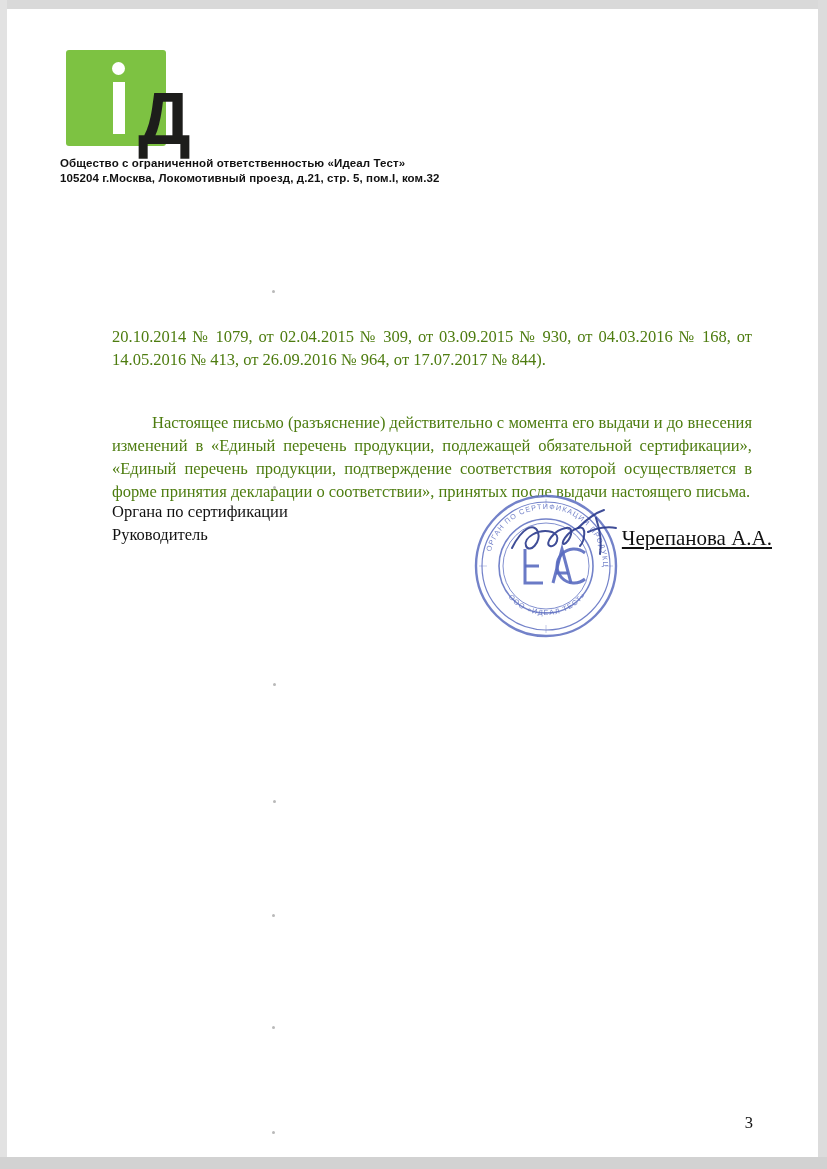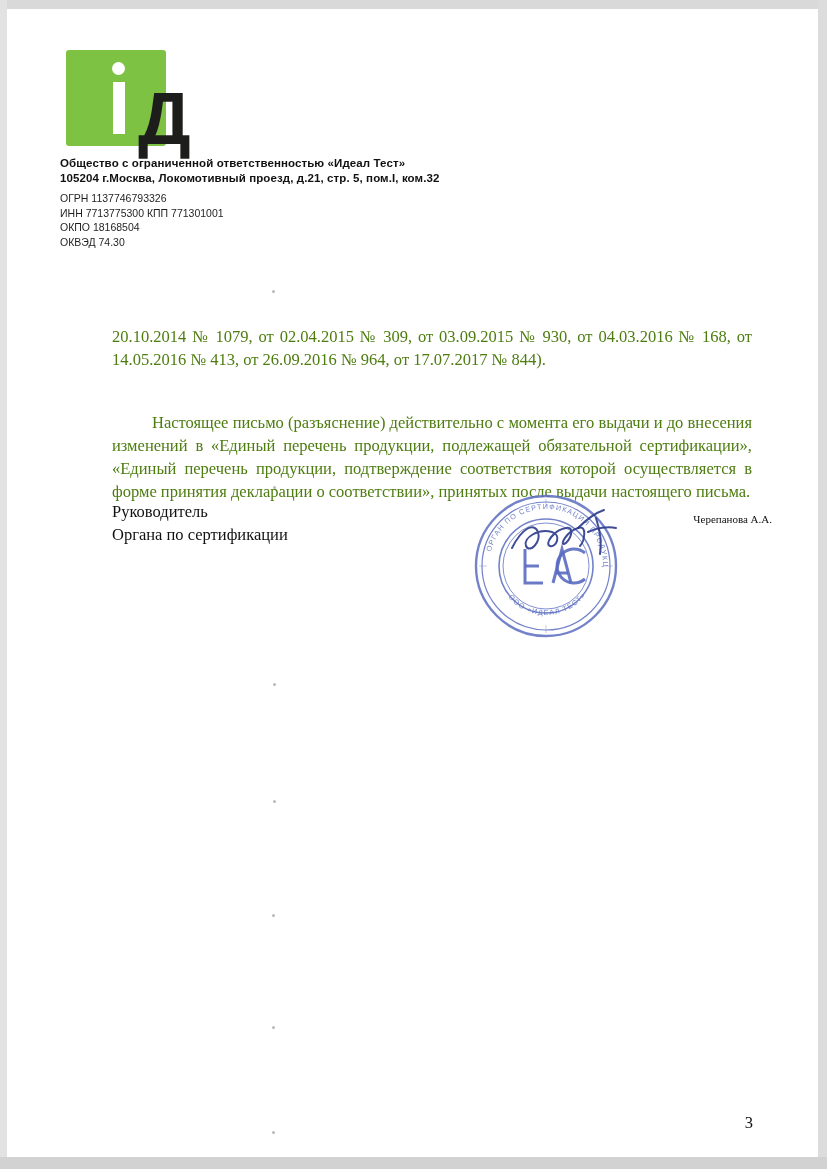--- a/index.html
+++ b/index.html
@@ -158,25 +158,26 @@
     left: 0;
     top: 0;
     font-family: "Liberation Serif", serif;
     font-size: 16.5px;
     line-height: 23px;
     color: #111;
   }
   .sig-name {
     position: absolute;
     right: 0;
-    top: 13px;
-    font-family: "Liberation Serif", serif;
-    font-size: 11px;
+    top: 26px;
+    font-family: "Liberation Serif", serif;
+    font-size: 21px;
     color: #111;
     white-space: nowrap;
+    text-decoration: underline;
   }
 
   
   .stamp {
     position: absolute;
     left: 355px;
     top: -13px;
     width: 158px;
     height: 158px;
   }
@@ -226,38 +227,32 @@
       <div class="logo-square">
         <div class="dot"></div>
         <div class="stem"></div>
       </div>
       <div class="logo-d">Д</div>
     </div>
 
     <div class="company-line">Общество с ограниченной ответственностью «Идеал Тест»</div>
     <div class="company-line">105204 г.Москва, Локомотивный проезд, д.21, стр. 5, пом.I, ком.32</div>
 
-    <div class="reg-block">
-      <div>ОГРН 1137746793326</div>
-      <div>ИНН 7713775300  КПП 771301001</div>
-      <div>ОКПО 18168504</div>
-      <div>ОКВЭД 74.30</div>
-    </div>
 
   </div>
 
   <div class="body-area">
     <p class="para cont">20.10.2014 № 1079, от 02.04.2015 № 309, от 03.09.2015 № 930, от 04.03.2016 № 168, от 14.05.2016 № 413, от 26.09.2016 № 964, от 17.07.2017 № 844).</p>
     <p class="para indent">Настоящее письмо (разъяснение) действительно с момента его выдачи и до внесения изменений в «Единый перечень продукции, подлежащей обязательной сертификации», «Единый перечень продукции, подтверждение соответствия которой осуществляется в форме принятия декларации о соответствии», принятых после выдачи настоящего письма.</p>
   </div>
 
   <div class="sig-block">
     <div class="sig-title">
+      <div>Органа по сертификации</div>
       <div>Руководитель</div>
-      <div>Органа по сертификации</div>
     </div>
 
     <div class="stamp">
       <svg width="158" height="158" viewBox="0 0 158 158" xmlns="http://www.w3.org/2000/svg">
         <defs>
           <path id="arcTop" d="M 22,79 A 57,57 0 0 1 136,79"></path>
           <path id="arcBottom" d="M 30,79 A 49,49 0 0 0 128,79"></path>
         </defs>
         <g fill="none" stroke="#5a6cc0" stroke-opacity="0.85">
           <circle cx="79" cy="79" r="70" stroke-width="2.4"></circle>

